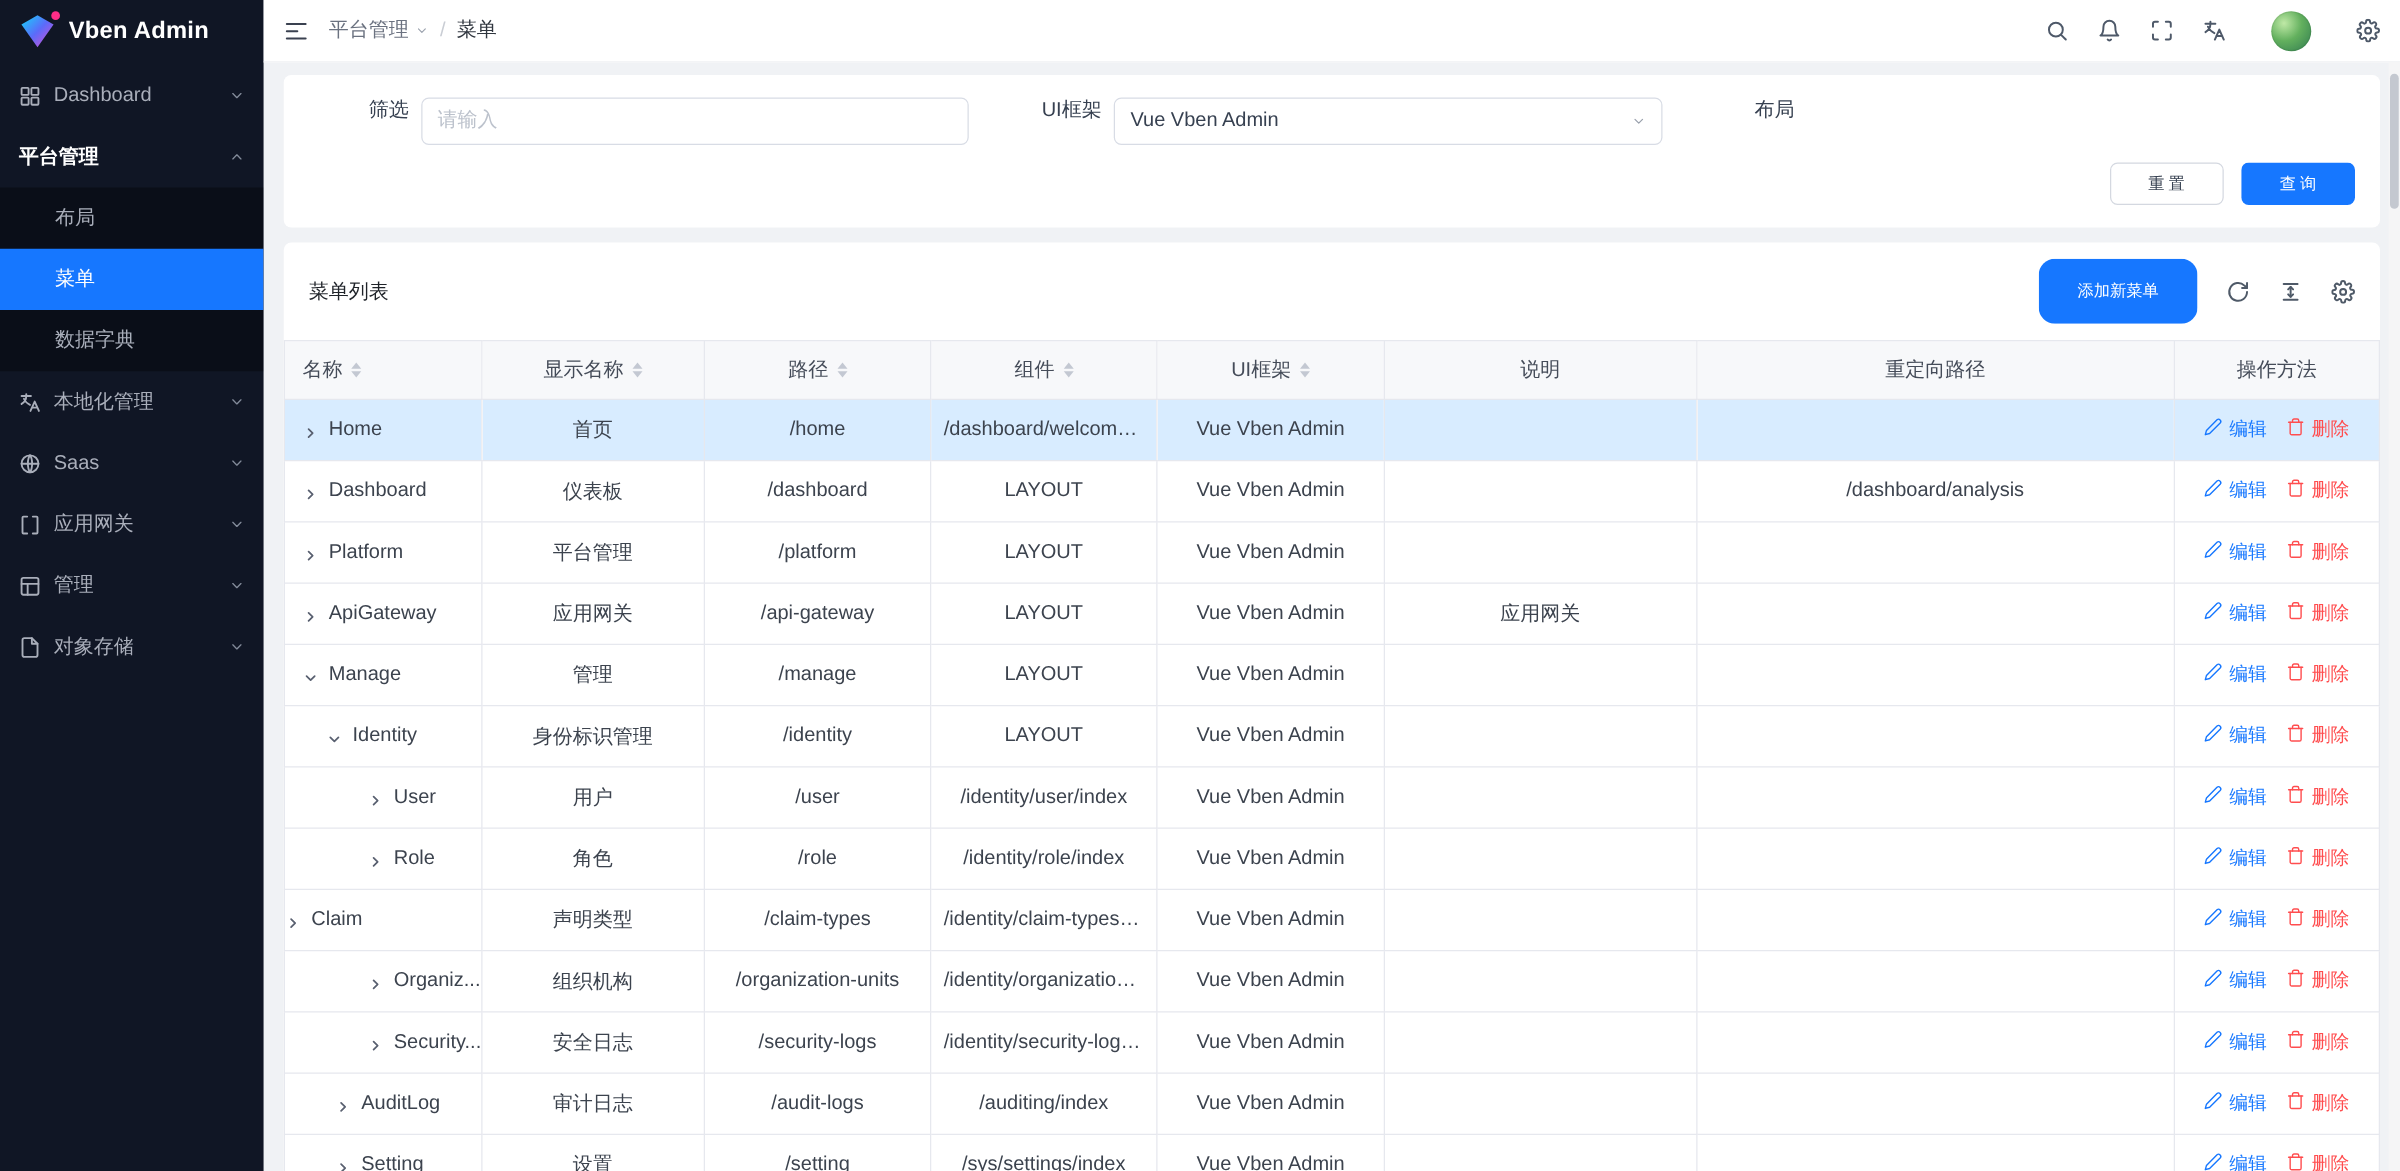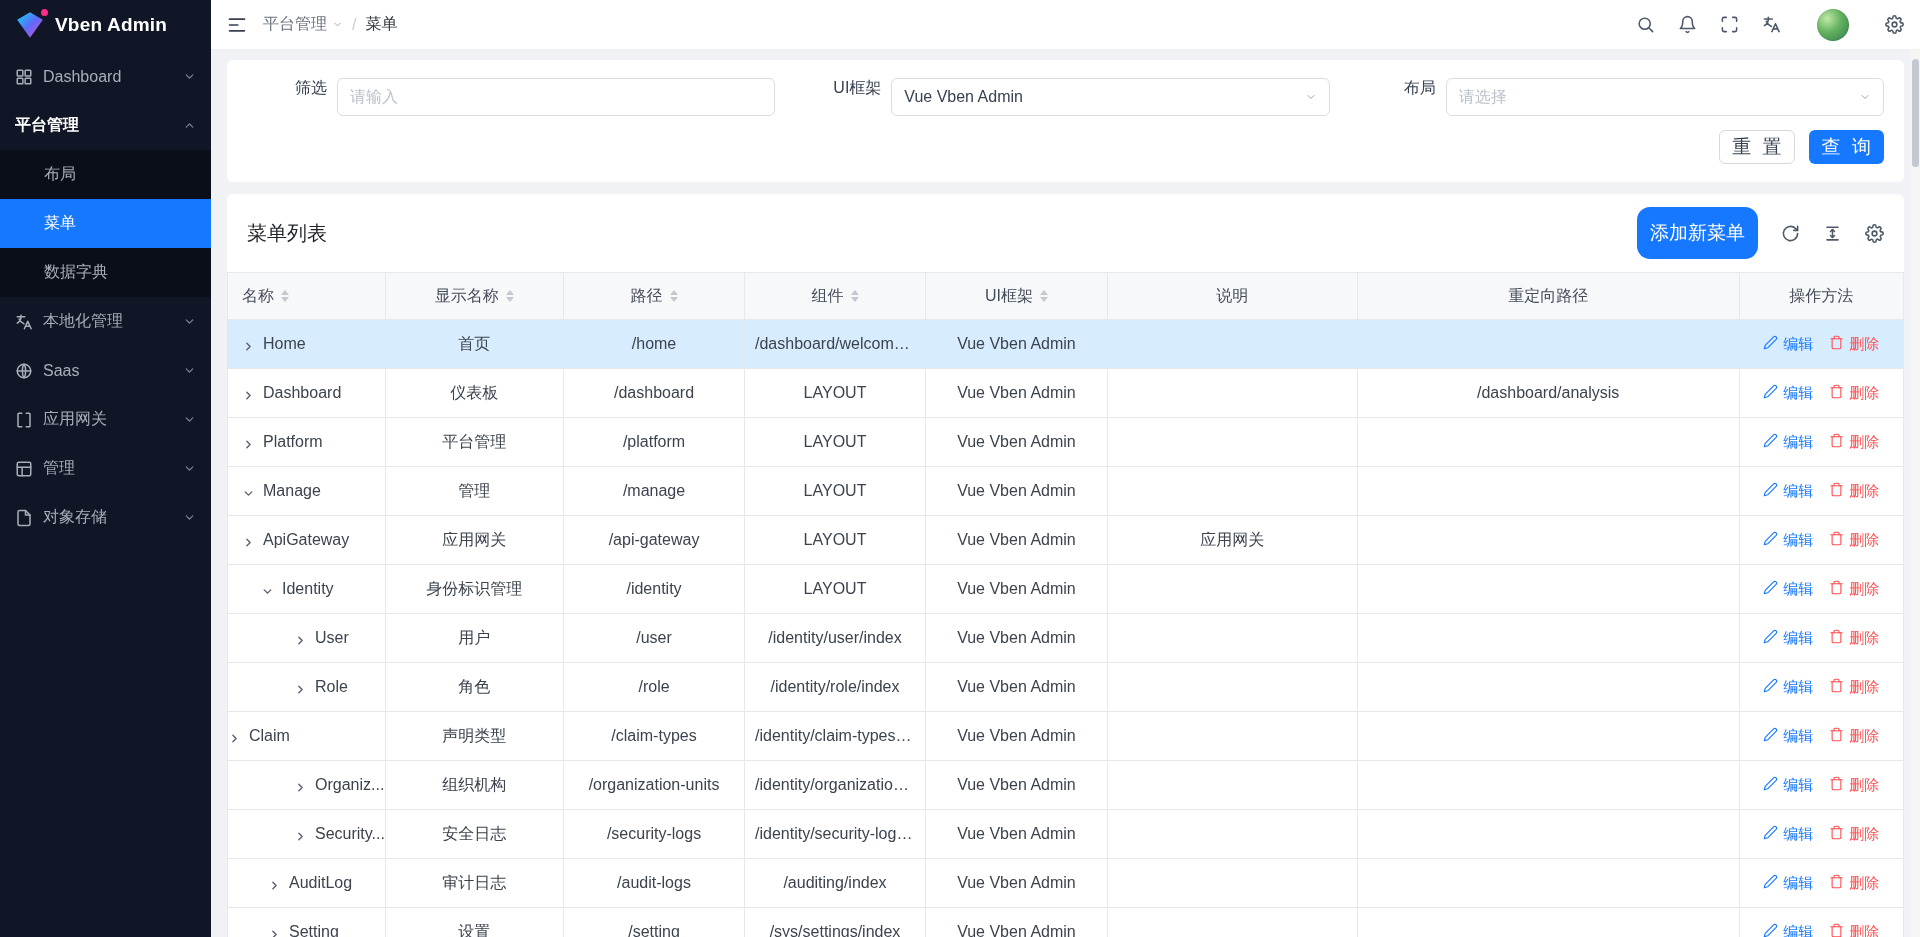--- a/index.html
+++ b/index.html
@@ -68,28 +68,28 @@
   .f-input,.f-select{flex:1;height:38px;border:1px solid #d8dce5;border-radius:6px;background:#fff;font-size:16px;min-width:0;}
   .f-input{padding:0 12px;color:#374151;outline:none;font-family:inherit;}
   .f-input::placeholder{color:#bcc2cc;}
   .f-select{display:flex;align-items:center;justify-content:space-between;padding:0 12px;cursor:pointer;}
   .f-select .val{color:#374151;}
   .f-select .ph{color:#bcc2cc;}
   .sel-arrow{width:12px;height:12px;color:#9aa1ad;}
   .sel-arrow svg{transform:rotate(90deg);}
   .filter-actions{display:flex;justify-content:flex-end;gap:14px;margin-top:14px;}
 
-  .btn{height:34px;padding:0 12px;border-radius:6px;font-size:19px;border:1px solid transparent;cursor:pointer;font-family:Liberation Mono, monospace;white-space:nowrap;}
+  .btn{height:34px;padding:0 30px;border-radius:6px;font-size:13px;border:1px solid transparent;cursor:pointer;font-family:Liberation Serif, serif;white-space:nowrap;}
   .btn-default{background:#fff;border-color:#d4d8e0;color:#374151;}
   .btn-primary{background:var(--primary);color:#fff;}
 
   
   .table-card{margin-top:12px;flex:1;display:flex;flex-direction:column;overflow:hidden;}
   .card-head{display:flex;align-items:center;justify-content:space-between;padding:13px 20px;}
-  .card-title{font-size:20px;font-weight:500;color:#1f2329;}
+  .card-title{font-size:16px;font-weight:500;color:#1f2329;}
   .card-tools{display:flex;align-items:center;gap:23px;}
   .card-tools .btn-primary{height:52px;border-radius:13px;}
   .tool-ic{width:19px;height:19px;color:#4f5providing:#4f5a68;color:#4f5a68;cursor:pointer;}
 
   table.grid{width:100%;border-collapse:collapse;table-layout:fixed;font-size:16px;}
   .grid th,.grid td{border:1px solid #e6e8ee;overflow:hidden;white-space:nowrap;text-overflow:ellipsis;}
   .grid th{background:#f7f8fa;height:47px;font-weight:500;color:#454c59;text-align:center;padding:0 8px;}
   .grid th.left{text-align:left;padding-left:14px;}
   .th-inner{display:inline-flex;align-items:center;}
   .sorter{display:inline-flex;flex-direction:column;margin-left:7px;gap:2px;cursor:pointer;}
@@ -316,28 +316,20 @@
                 <span class="val">Vue Vben Admin</span>
                 <span class="icon sel-arrow">
                   <svg viewBox="0 0 24 24">
                     <polyline points="9 6 15 12 9 18"></polyline>
                   </svg>
                 </span>
               </div>
             </div>
             <div class="f-field">
               <label class="f-label">布局</label>
-              <div class="f-select">
-                <span class="ph">请选择</span>
-                <span class="icon sel-arrow">
-                  <svg viewBox="0 0 24 24">
-                    <polyline points="9 6 15 12 9 18"></polyline>
-                  </svg>
-                </span>
-              </div>
             </div>
           </div>
         <div class="filter-actions">
           <button class="btn btn-default">重 置</button>
           <button class="btn btn-primary">查 询</button>
         </div>
       </section>
 
       <section class="card table-card">
         <div class="card-head">
@@ -525,67 +517,67 @@
                         <polyline points="3 6 5 6 21 6"></polyline>
                         <path d="M19 6v14a2 2 0 0 1-2 2H7a2 2 0 0 1-2-2V6m3 0V4a2 2 0 0 1 2-2h4a2 2 0 0 1 2 2v2"></path>
                       </svg>
                     </span>
                     <span>删除</span>
                   </span></td>
               </tr>
               <tr class="">
                 <td class="name-td">
                   <div class="name-cell" style="padding-left:14px">
+                    <span class="icon tree-caret ">
+                      <svg viewBox="0 0 24 24">
+                        <polyline points="9 6 15 12 9 18"></polyline>
+                      </svg>
+                    </span>
+                    <span>ApiGateway</span>
+                  </div>
+                </td>
+                <td>应用网关</td>
+                <td>/api-gateway</td>
+                <td>LAYOUT</td>
+                <td>Vue Vben Admin</td>
+                <td>应用网关</td>
+                <td></td>
+                <td><span class="op edit">
+                    <span class="icon op-ic">
+                      <svg viewBox="0 0 24 24">
+                        <path d="M17 3a2.83 2.83 0 0 1 4 4L7.5 20.5 2 22l1.5-5.5z"></path>
+                      </svg>
+                    </span>
+                    <span>编辑</span>
+                  </span><span class="op del">
+                    <span class="icon op-ic">
+                      <svg viewBox="0 0 24 24">
+                        <polyline points="3 6 5 6 21 6"></polyline>
+                        <path d="M19 6v14a2 2 0 0 1-2 2H7a2 2 0 0 1-2-2V6m3 0V4a2 2 0 0 1 2-2h4a2 2 0 0 1 2 2v2"></path>
+                      </svg>
+                    </span>
+                    <span>删除</span>
+                  </span></td>
+              </tr>
+              <tr class="">
+                <td class="name-td">
+                  <div class="name-cell" style="padding-left:14px">
                     <span class="icon tree-caret open">
                       <svg viewBox="0 0 24 24">
                         <polyline points="9 6 15 12 9 18"></polyline>
                       </svg>
                     </span>
                     <span>Manage</span>
                   </div>
                 </td>
                 <td>管理</td>
                 <td>/manage</td>
                 <td>LAYOUT</td>
                 <td>Vue Vben Admin</td>
                 <td></td>
-                <td></td>
-                <td><span class="op edit">
-                    <span class="icon op-ic">
-                      <svg viewBox="0 0 24 24">
-                        <path d="M17 3a2.83 2.83 0 0 1 4 4L7.5 20.5 2 22l1.5-5.5z"></path>
-                      </svg>
-                    </span>
-                    <span>编辑</span>
-                  </span><span class="op del">
-                    <span class="icon op-ic">
-                      <svg viewBox="0 0 24 24">
-                        <polyline points="3 6 5 6 21 6"></polyline>
-                        <path d="M19 6v14a2 2 0 0 1-2 2H7a2 2 0 0 1-2-2V6m3 0V4a2 2 0 0 1 2-2h4a2 2 0 0 1 2 2v2"></path>
-                      </svg>
-                    </span>
-                    <span>删除</span>
-                  </span></td>
-              </tr>
-              <tr class="">
-                <td class="name-td">
-                  <div class="name-cell" style="padding-left:14px">
-                    <span class="icon tree-caret ">
-                      <svg viewBox="0 0 24 24">
-                        <polyline points="9 6 15 12 9 18"></polyline>
-                      </svg>
-                    </span>
-                    <span>ApiGateway</span>
-                  </div>
-                </td>
-                <td>应用网关</td>
-                <td>/api-gateway</td>
-                <td>LAYOUT</td>
-                <td>Vue Vben Admin</td>
-                <td>应用网关</td>
                 <td></td>
                 <td><span class="op edit">
                     <span class="icon op-ic">
                       <svg viewBox="0 0 24 24">
                         <path d="M17 3a2.83 2.83 0 0 1 4 4L7.5 20.5 2 22l1.5-5.5z"></path>
                       </svg>
                     </span>
                     <span>编辑</span>
                   </span><span class="op del">
                     <span class="icon op-ic">

